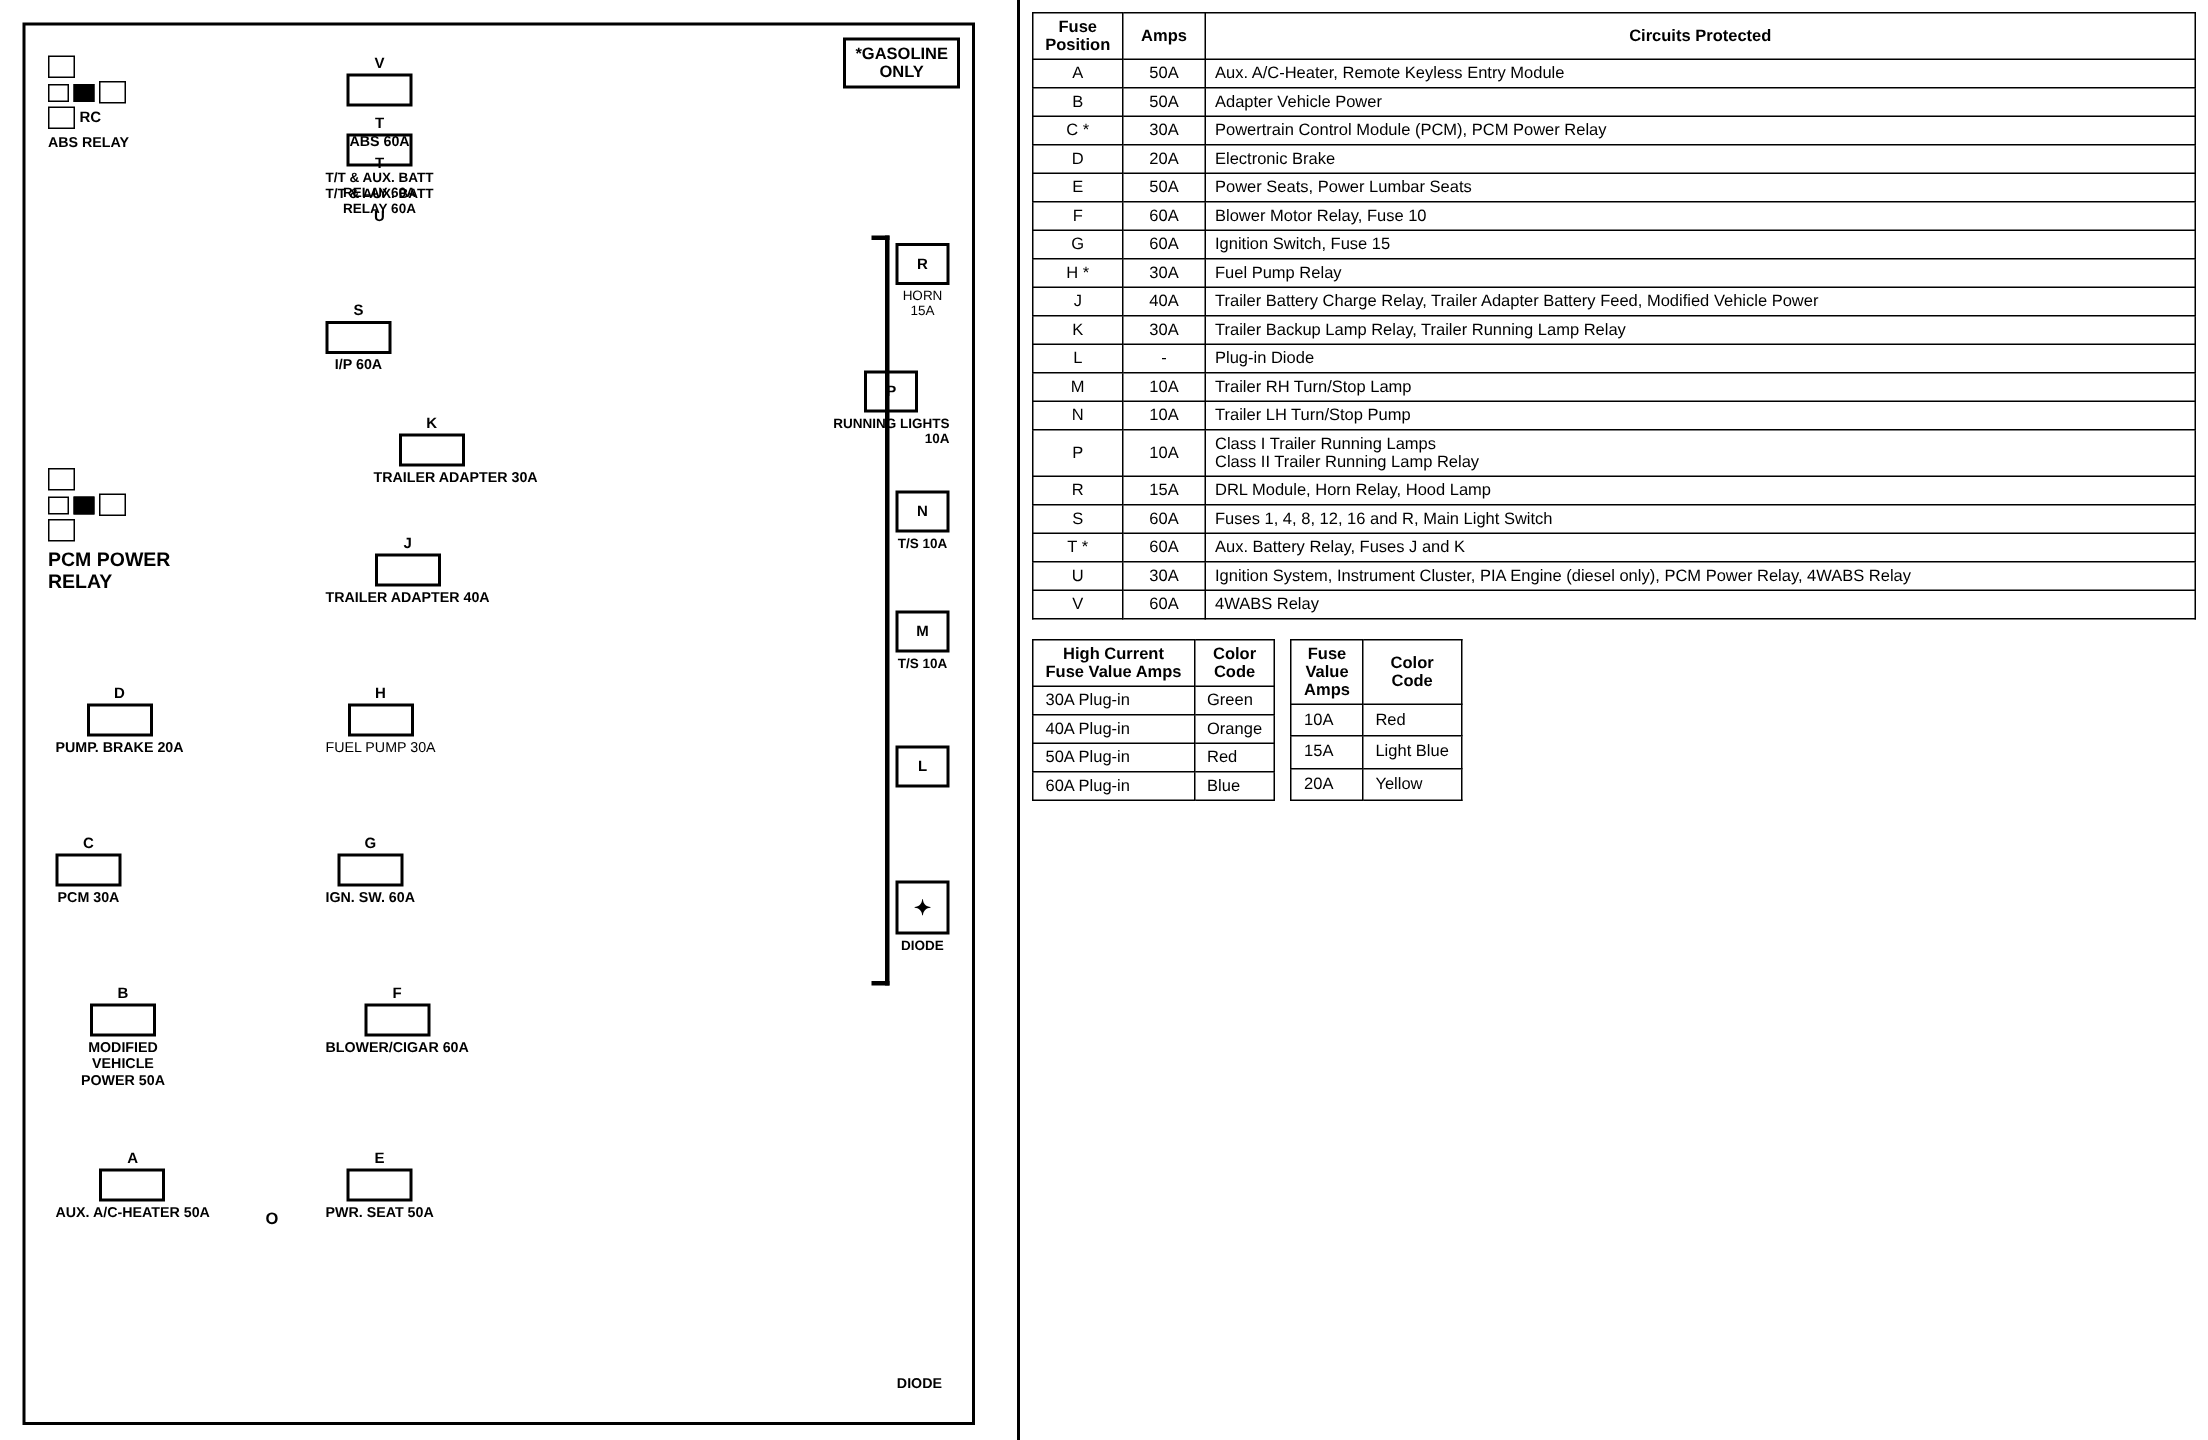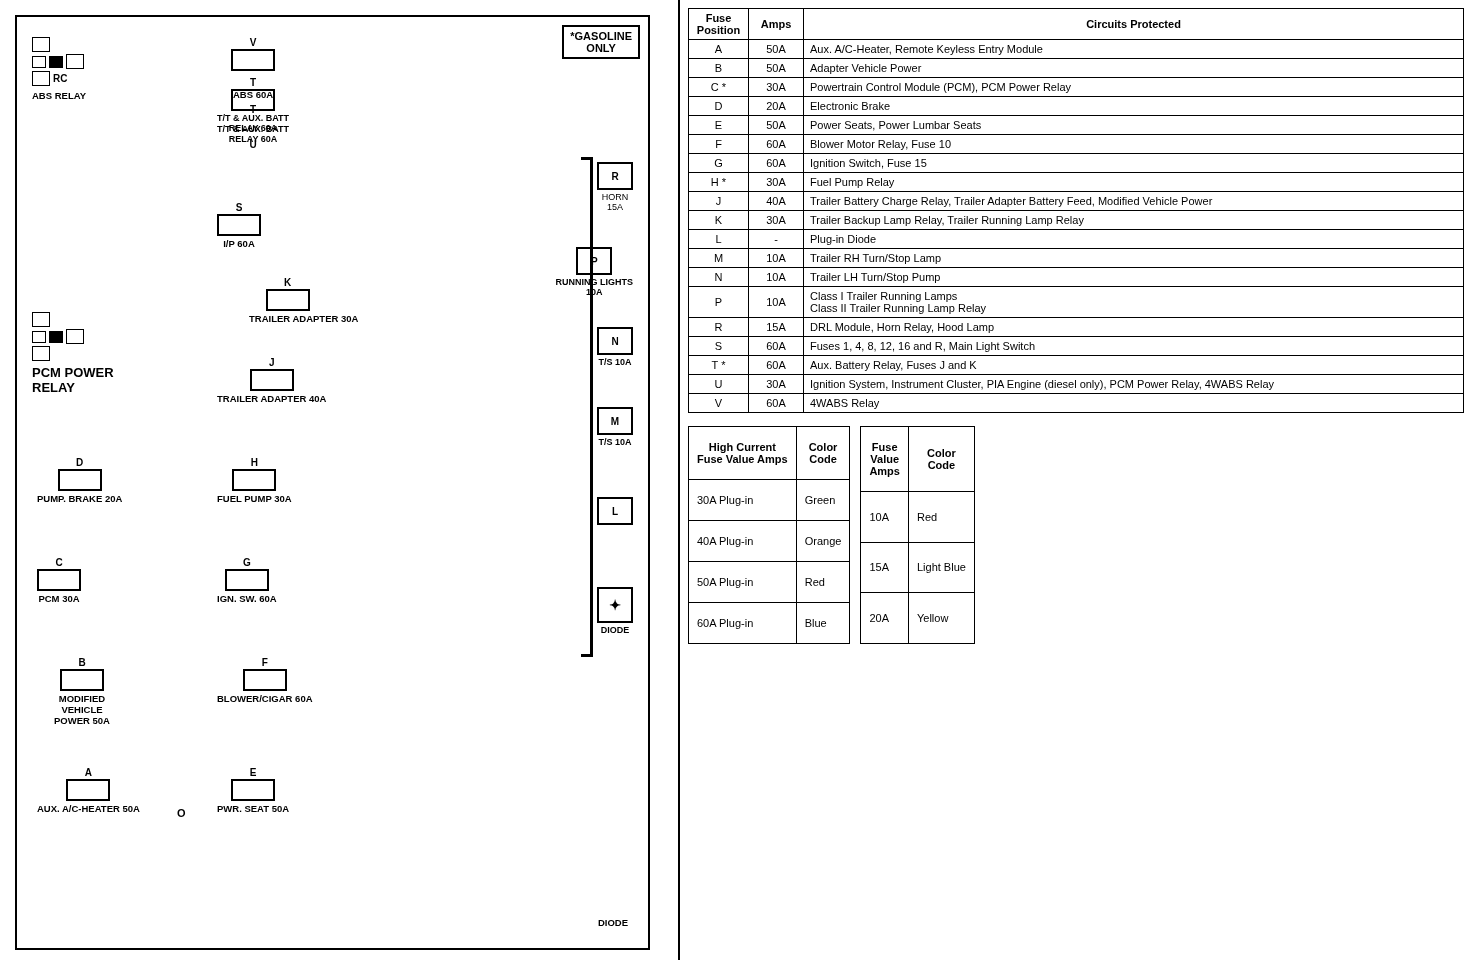--- a/index.html
+++ b/index.html
@@ -62,21 +62,21 @@
       gap: 10px;
       margin-top: 5px;
     }
 
     .bottom-table {
       border-collapse: collapse;
     }
 
     .bottom-table th, .bottom-table td {
       border: 1px solid #000;
-      padding: 14px 8px;
+      padding: 3px 8px;
       font-size: 11px;
     }
 
     .bottom-table th {
       font-weight: bold;
       text-align: center;
     }
   </style>
 </head>
 <body>
@@ -134,21 +134,21 @@
     </div>
 
     <div style="position:absolute; top:145px; right:15px; display:flex; flex-direction:column; align-items:center;">
       <div style="width:36px;height:28px;border:2px solid #000;display:flex;align-items:center;justify-content:center;font-size:10px;font-weight:bold;">R</div>
       <div style="font-size:9px;font-weight:normal;text-align:center;margin-top:2px;white-space:pre-line;">HORN
 15A</div>
     </div>
 
     <div style="position:absolute; top:230px; right:15px; display:flex; flex-direction:column; align-items:center;">
       <div style="width:36px;height:28px;border:2px solid #000;display:flex;align-items:center;justify-content:center;font-size:10px;font-weight:bold;">P</div>
-      <div style="font-size:9px;font-weight:bold;text-align:center;margin-top:2px;white-space:pre-line;">RUNNING LIGHTS
+      <div style="font-size:9px;font-weight:bold;text-align:right;margin-top:2px;white-space:pre-line;">RUNNING LIGHTS
 10A</div>
     </div>
 
     <div style="position:absolute; top:295px; left:15px;">
       <div style="display:flex; align-items:center; gap:3px; margin-bottom:2px;">
         <div style="width:18px;height:15px;border:1.5px solid #000;"></div>
       </div>
       <div style="display:flex; align-items:center; gap:3px; margin-bottom:2px;">
         <div style="width:14px;height:12px;border:1.5px solid #000;"></div>
         <div style="width:14px;height:12px;border:1.5px solid #000;background:#000;"></div>
@@ -179,21 +179,21 @@
 
     <div style="position:absolute; top:440px; left:20px; display:flex; flex-direction:column; align-items:center;">
       <div style="font-size:10px;font-weight:bold;margin-bottom:1px;">D</div>
       <div style="width:44px;height:22px;border:2px solid #000;display:flex;align-items:center;justify-content:center;font-size:10px;font-weight:bold;"></div>
       <div style="font-size:9.5px;font-weight:bold;margin-top:2px;text-align:center;">PUMP. BRAKE 20A</div>
     </div>
 
     <div style="position:absolute; top:440px; left:200px; display:flex; flex-direction:column; align-items:center;">
       <div style="font-size:10px;font-weight:bold;margin-bottom:1px;">H</div>
       <div style="width:44px;height:22px;border:2px solid #000;display:flex;align-items:center;justify-content:center;font-size:10px;font-weight:bold;"></div>
-      <div style="font-size:9.5px;font-weight:bold;margin-top:2px;text-align:right;">FUEL PUMP 30A</div>
+      <div style="font-size:9.5px;font-weight:normal;margin-top:2px;text-align:right;">FUEL PUMP 30A</div>
     </div>
 
     <div style="position:absolute; top:390px; right:15px; display:flex; flex-direction:column; align-items:center;">
       <div style="width:36px;height:28px;border:2px solid #000;display:flex;align-items:center;justify-content:center;font-size:10px;font-weight:bold;">M</div>
       <div style="font-size:9px;font-weight:bold;text-align:center;margin-top:2px;">T/S 10A</div>
     </div>
 
     <div style="position:absolute; top:540px; left:20px; display:flex; flex-direction:column; align-items:center;">
       <div style="font-size:10px;font-weight:bold;margin-bottom:1px;">C</div>
       <div style="width:44px;height:22px;border:2px solid #000;display:flex;align-items:center;justify-content:center;font-size:10px;font-weight:bold;"></div>

